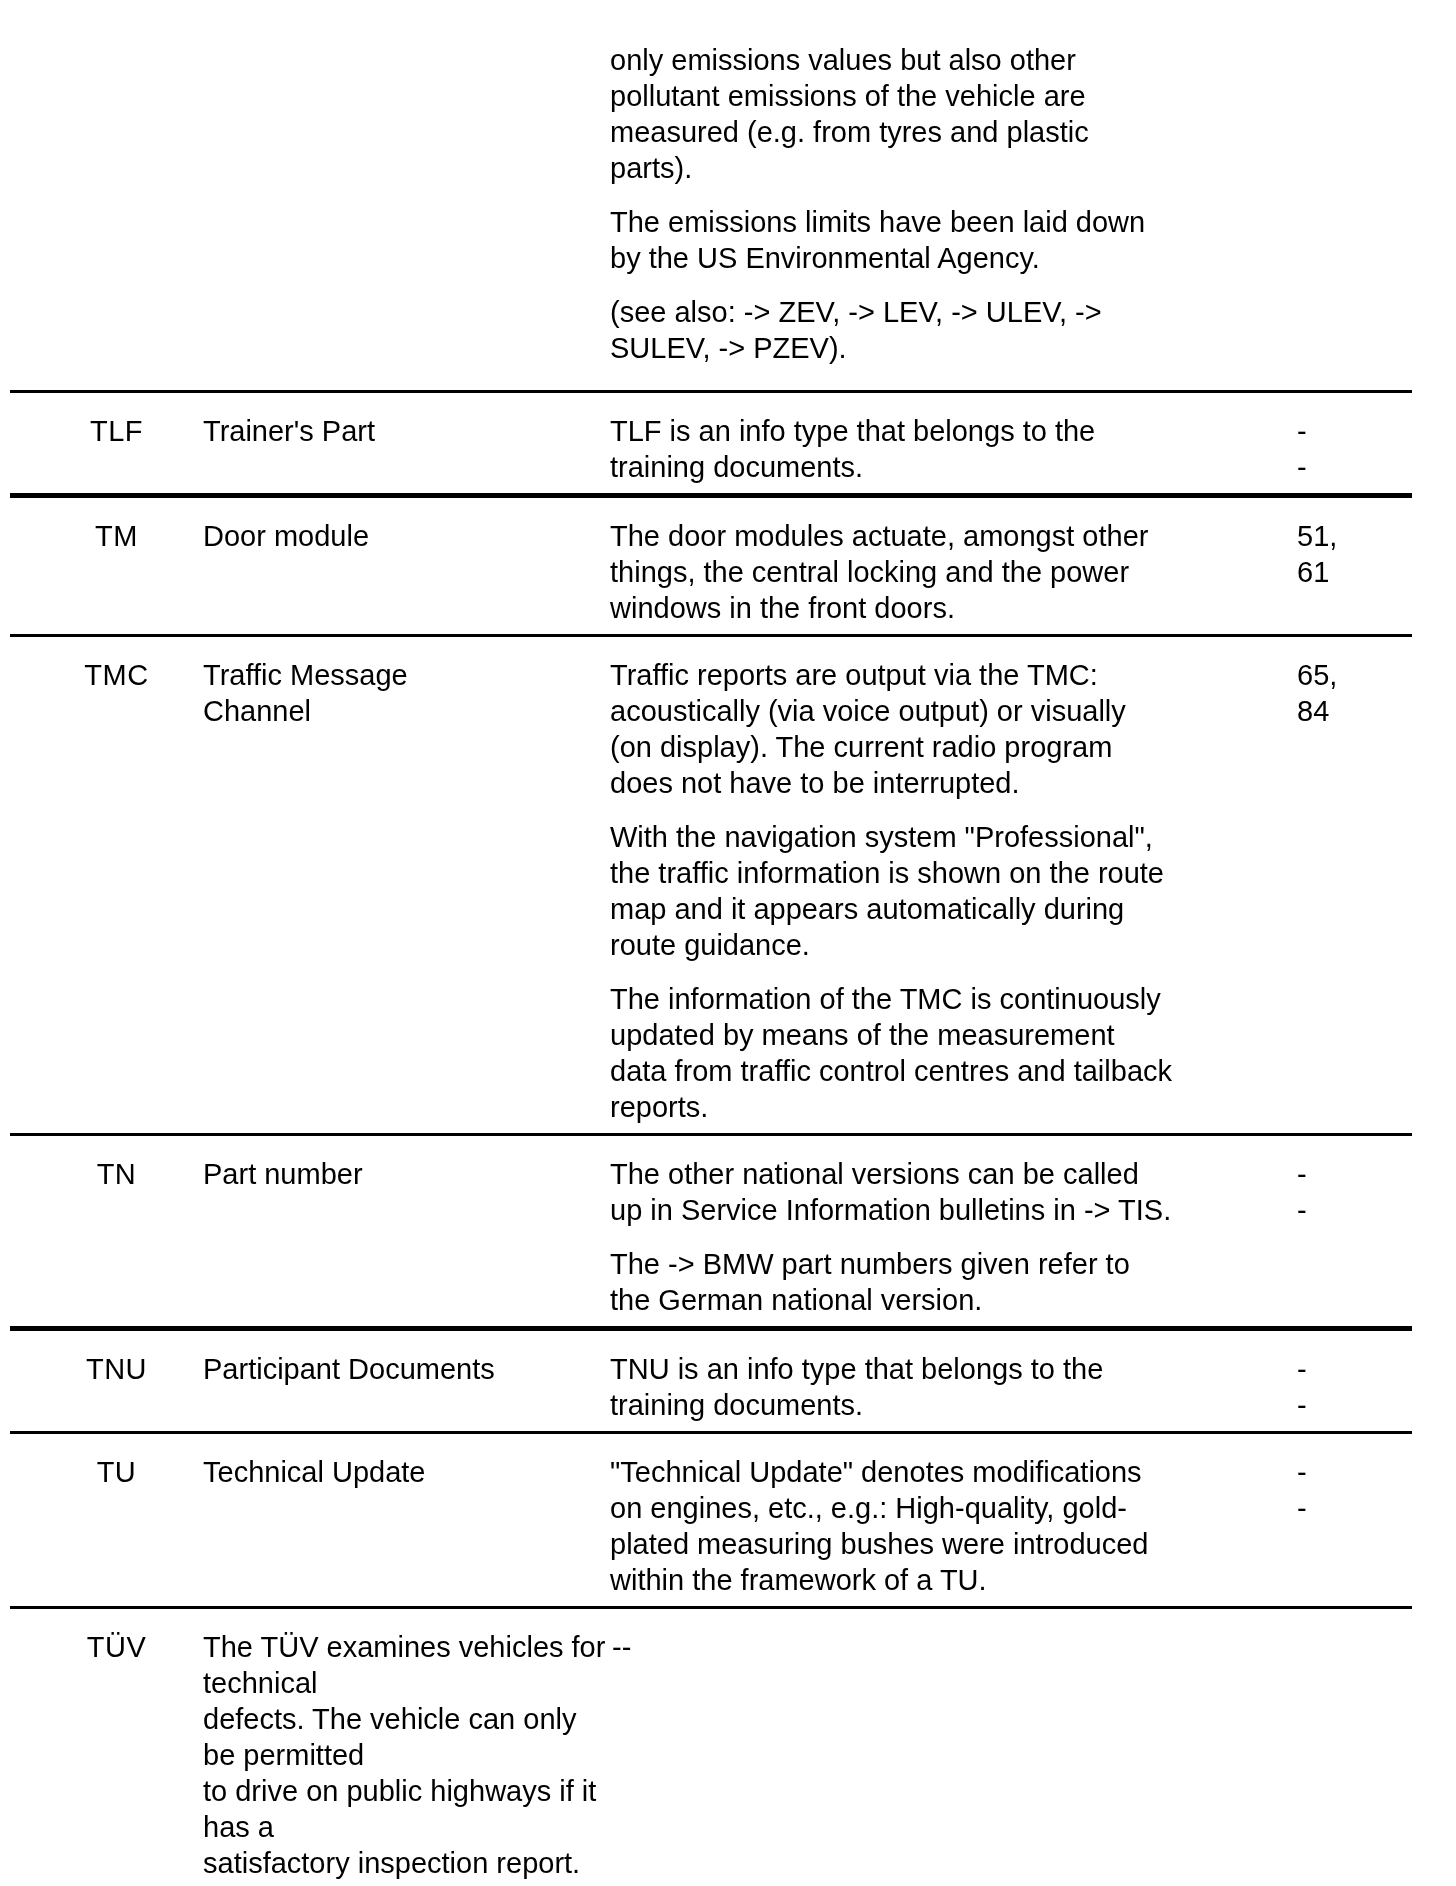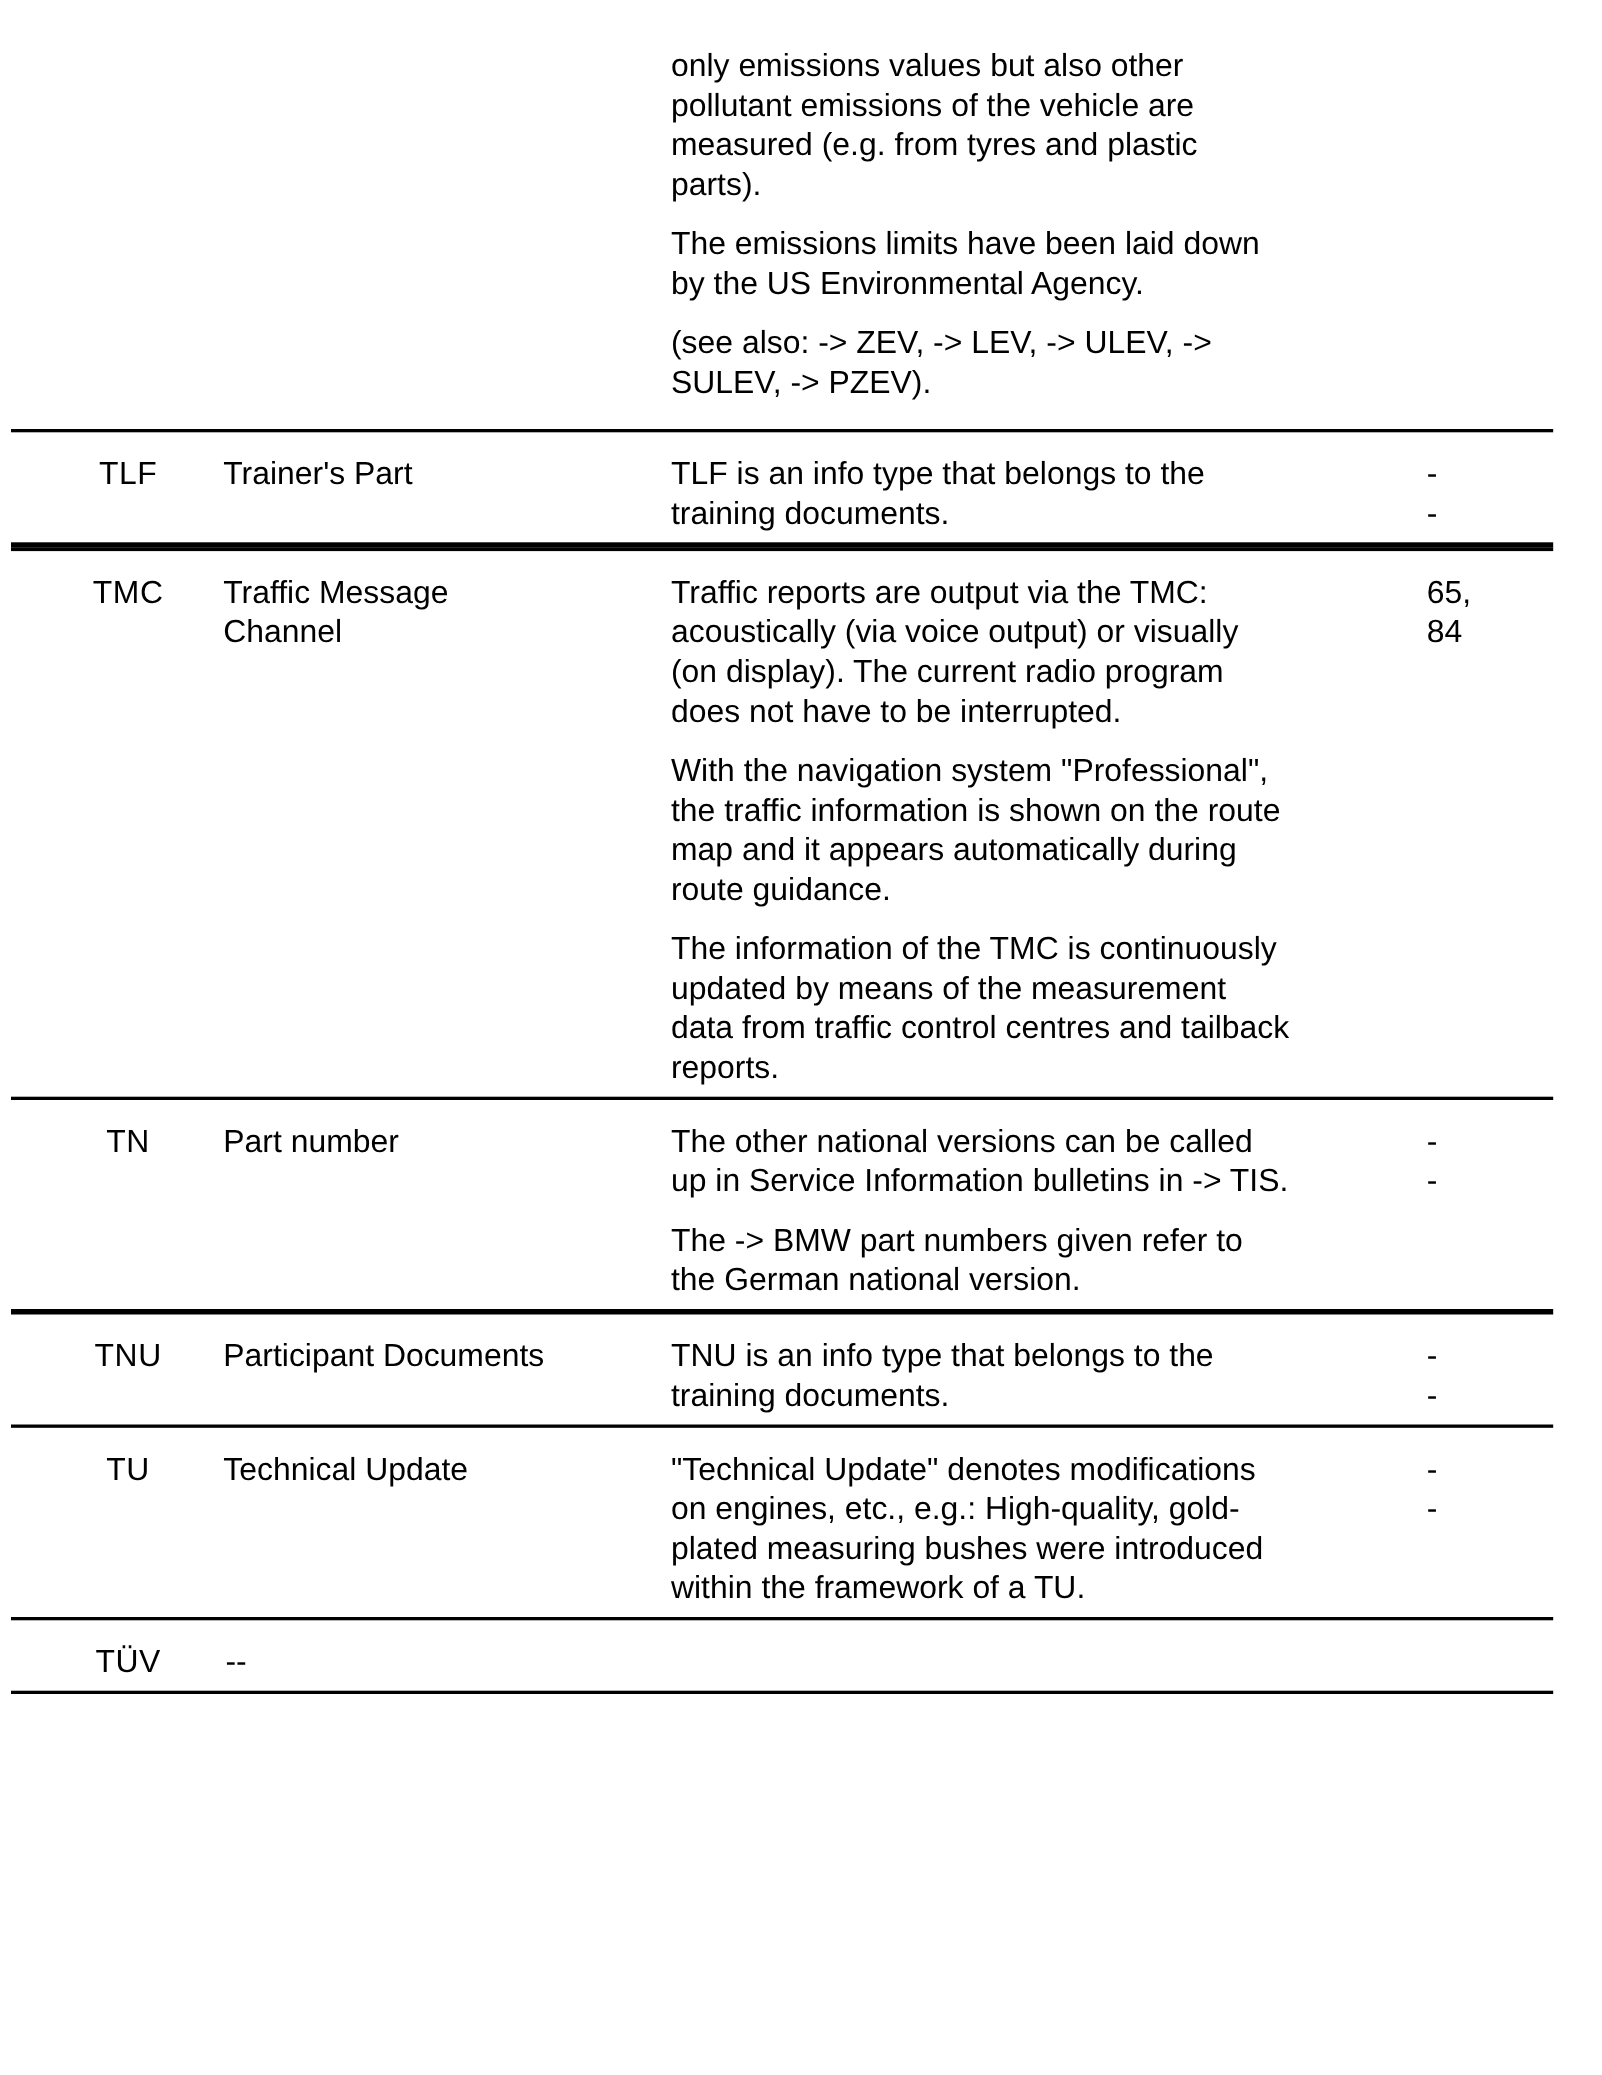--- a/index.html
+++ b/index.html
@@ -72,20 +72,28 @@
   <div>
       <div class="rule"></div>
   <section class="grid-row">
     <div class="cell abbr">TLF</div>
     <div class="cell term">Trainer's Part</div>
     <div class="cell def"><p>TLF is an info type that belongs to the
 training documents.</p></div>
     <div class="cell pages">--</div>
   </section>
 <div class="rule thick"></div>
+  <section class="grid-row">
+    <div class="cell abbr">TM</div>
+    <div class="cell term">Door module</div>
+    <div class="cell def"><p>The door modules actuate, amongst other
+things, the central locking and the power
+windows in the front doors.</p></div>
+    <div class="cell pages">51, 61</div>
+  </section>
 <div class="rule"></div>
   <section class="grid-row">
     <div class="cell abbr">TMC</div>
     <div class="cell term">Traffic Message
 Channel</div>
     <div class="cell def"><p>Traffic reports are output via the TMC:
 acoustically (via voice output) or visually
 (on display). The current radio program
 does not have to be interrupted.</p><p>With the navigation system "Professional",
 the traffic information is shown on the route
@@ -119,18 +127,22 @@
     <div class="cell term">Technical Update</div>
     <div class="cell def"><p>"Technical Update" denotes modifications
 on engines, etc., e.g.: High-quality, gold-
 plated measuring bushes were introduced
 within the framework of a TU.</p></div>
     <div class="cell pages">--</div>
   </section>
 <div class="rule"></div>
   <section class="grid-row">
     <div class="cell abbr">TÜV</div>
+    <div class="cell def"><p>The TÜV examines vehicles for technical
+defects. The vehicle can only be permitted
+to drive on public highways if it has a
+satisfactory inspection report.</p></div>
     <div class="cell pages">--</div>
   </section>
 <div class="rule"></div>
     </div>
 
 </div>
 
 </body></html>

